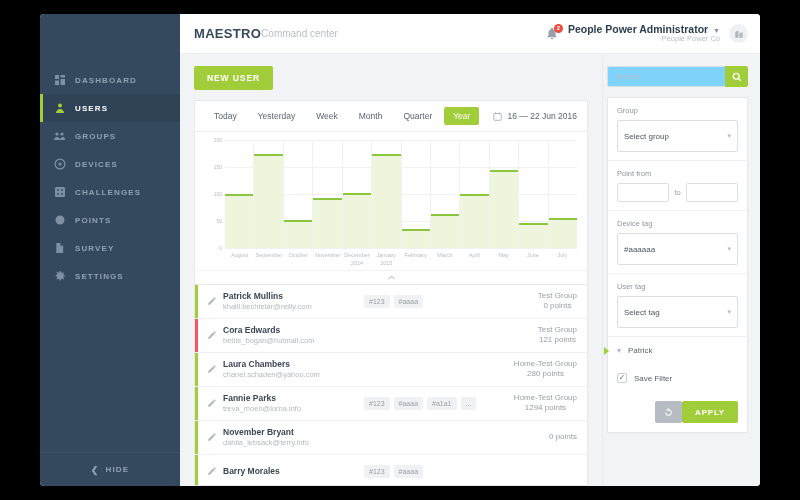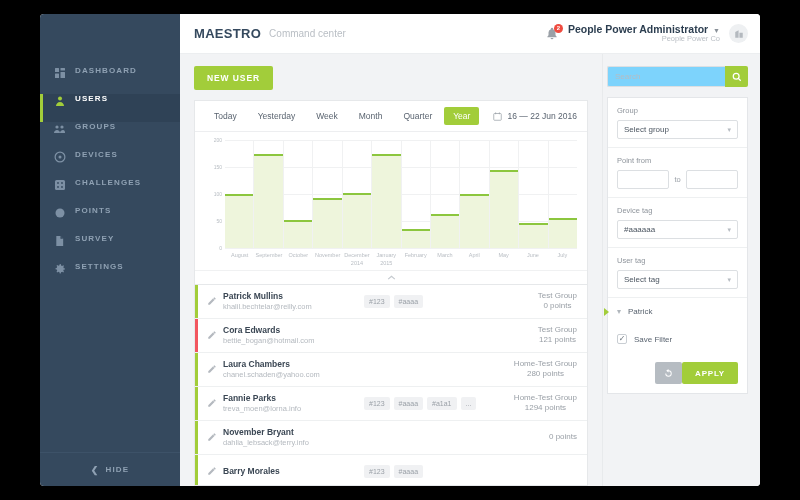--- a/index.html
+++ b/index.html
@@ -21,21 +21,21 @@
 
   
   .sidebar {
     width: 140px; height: 100%;
     background: #35495e;
     position: relative;
     flex: 0 0 140px;
   }
   .nav { padding-top: 52px; }
   .nav-item {
-    display: flex; 
+    display: flex; align-items: center;
     height: 28px;
     padding-left: 13px;
     color: #8fa1b3;
     font-size: 8px;
     letter-spacing: 1.1px;
     font-weight: bold;
     position: relative;
   }
   .nav-item.active {
     background: #2f4256;
@@ -75,21 +75,21 @@
   }
   .topbar {
     height: 40px;
     background: #ffffff;
     display: flex; align-items: center;
     padding: 0 12px 0 14px;
     flex: 0 0 40px;
     border-bottom: 1px solid #eceef0;
   }
   .brand { font-size: 13px; font-weight: bold; color: #35495e; letter-spacing: 0.3px; }
-  .brand-sub { font-size: 10px; color: #b9bec4; margin-left: 8px; }
+  .brand-sub { font-size: 10px; color: #b9bec4; }
   .topbar-right { margin-left: auto; display: flex; align-items: center; gap: 9px; }
   .bell-wrap { position: relative; width: 14px; height: 16px; }
   .badge {
     position: absolute; right: -4px; top: -2px;
     background: #ef4b3f; color: #fff;
     font-size: 6px; font-weight: bold;
     min-width: 9px; height: 9px; border-radius: 50%;
     display: flex; align-items: center; justify-content: center;
     line-height: 1;
   }
@@ -243,21 +243,21 @@
   .search-btn {
     width: 23px; background: #a2cd3a;
     border: none; border-radius: 0 2px 2px 0;
     display: flex; align-items: center; justify-content: center;
   }
   .fcard { background: #fff; border: 1px solid #e4e6e9; }
   .fsec { padding: 8px 9px; border-bottom: 1px solid #eef0f1; }
   .fsec:last-child { border-bottom: none; }
   .flabel { font-size: 7.5px; color: #8f959c; margin-bottom: 5px; }
   .fselect {
-    height: 19px; border: 1px solid #dcdfe2; border-radius: 2px;
+    height: 32px; border: 1px solid #dcdfe2; border-radius: 2px;
     display: flex; align-items: center; padding: 4px 6px;
     font-size: 8px; color: #4b5560;
   }
   .fselect .arrow { margin-left: auto; color: #b7bcc2; font-size: 7px; }
   .frange { display: flex; align-items: center; gap: 5px; }
   .fnum {
     flex: 1; min-width: 0; height: 19px;
     border: 1px solid #dcdfe2; border-radius: 2px;
     background: #fff;
   }

